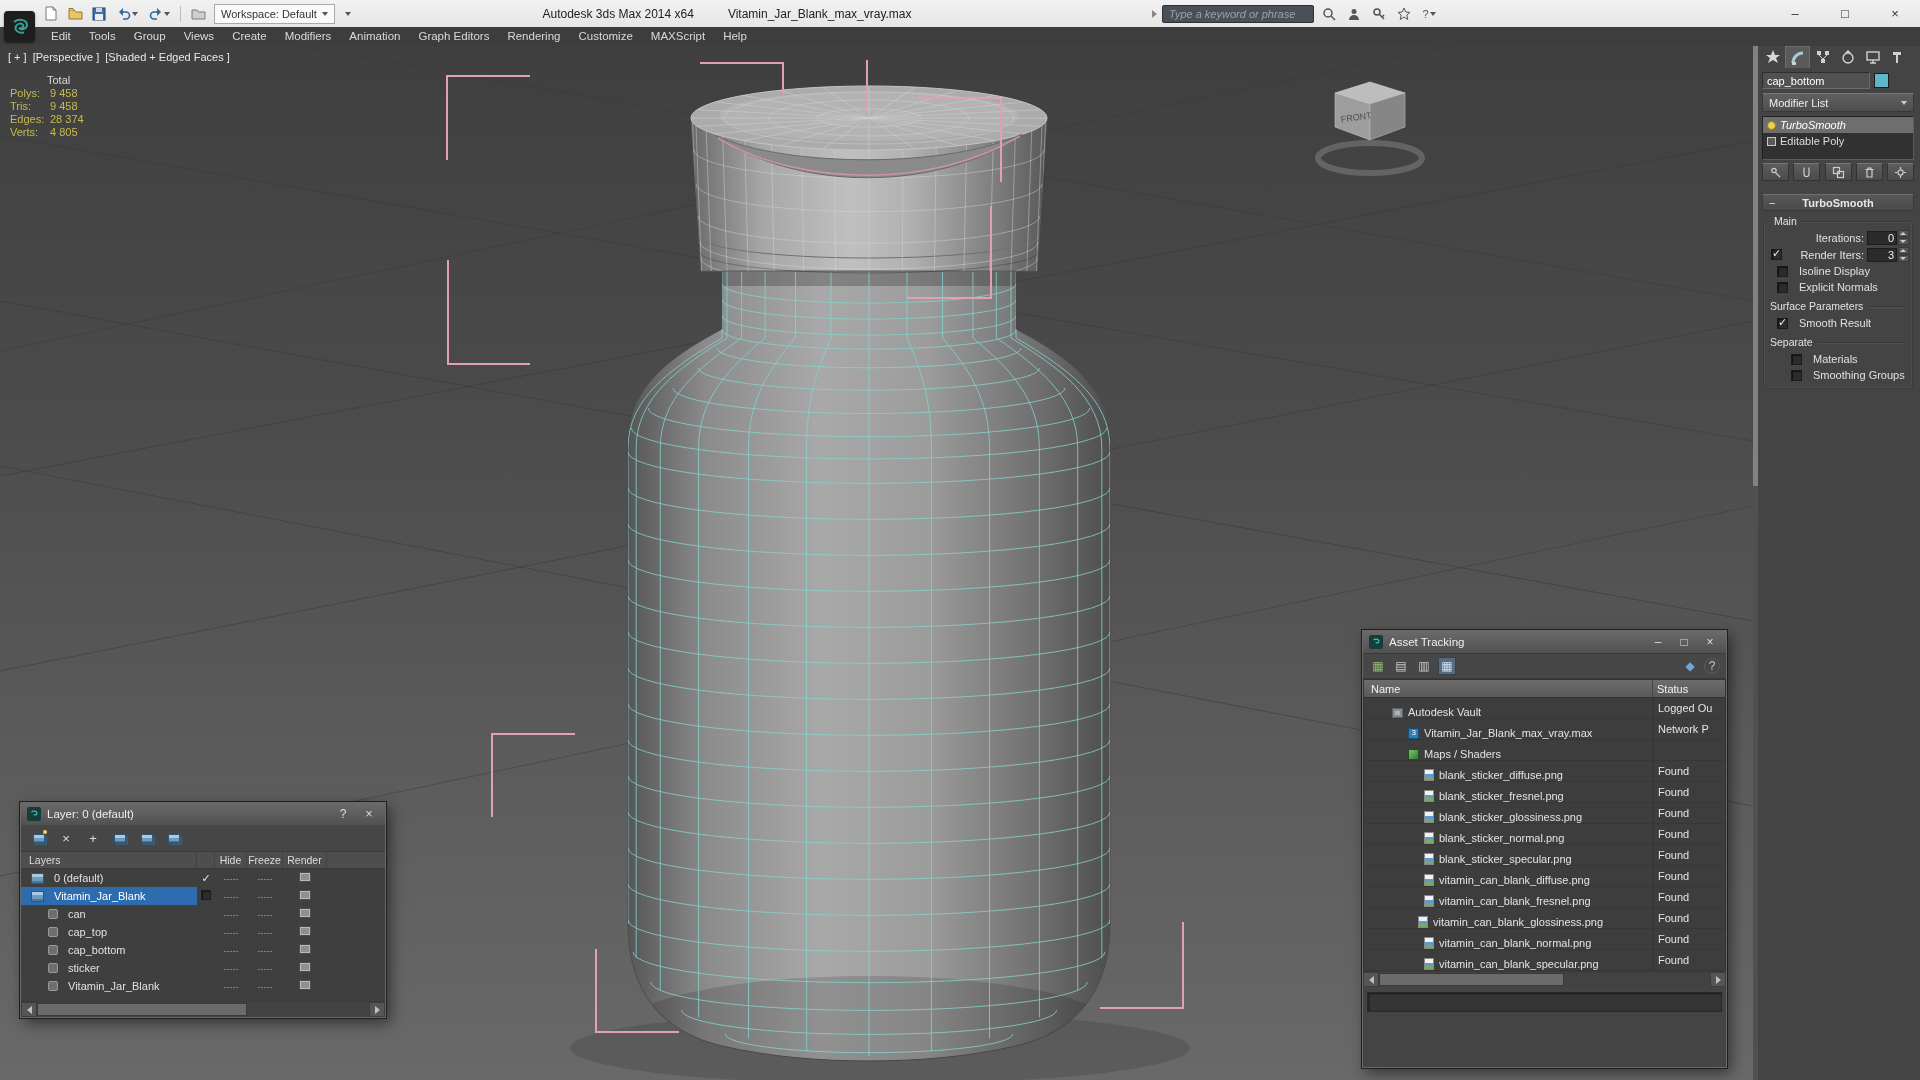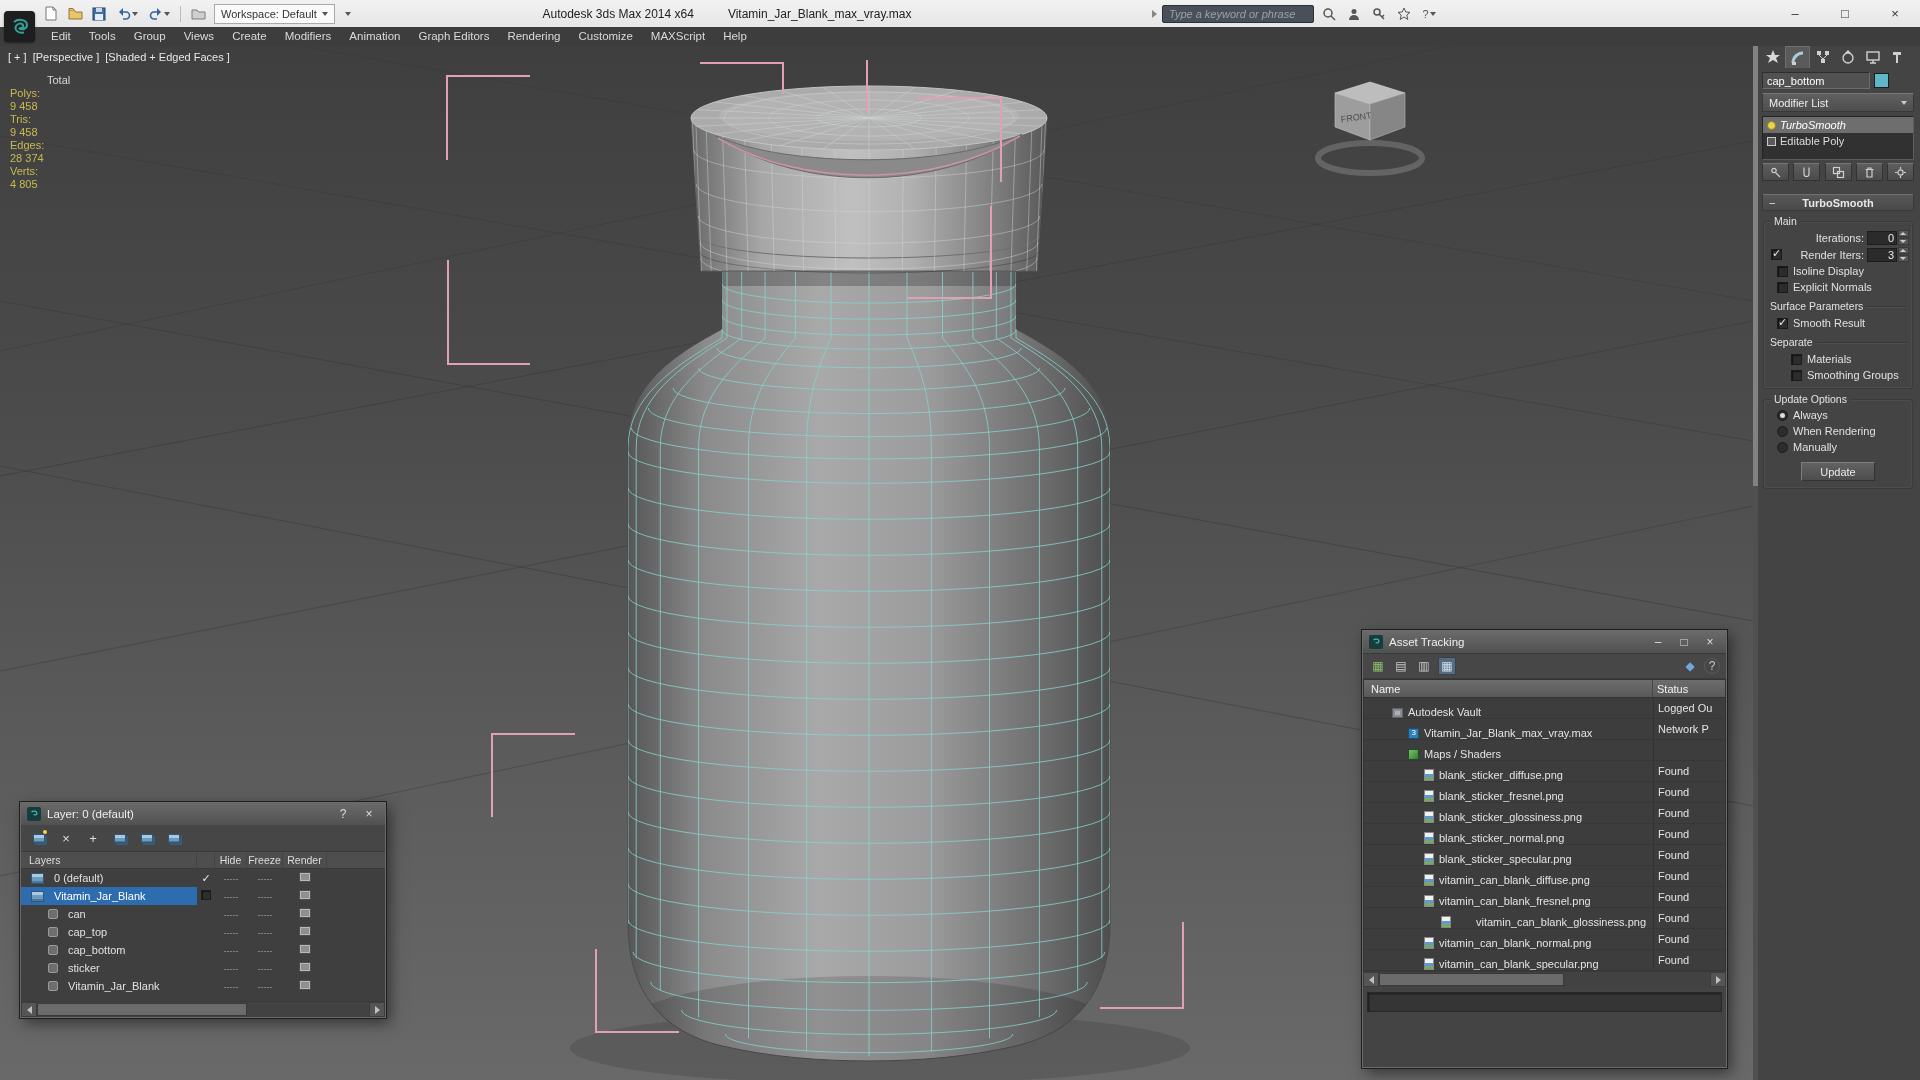--- a/index.html
+++ b/index.html
@@ -27,21 +27,21 @@
   
   .menubar{position:absolute;left:0;top:27px;width:1920px;height:19px;background:#3d3d3d;display:flex;align-items:center;padding-left:42px;}
   .menu-item{padding:0 9px;font-size:11.5px;color:#dadada;line-height:19px;}
 
   
   .viewport{position:absolute;left:0;top:46px;width:1753px;height:1034px;background:linear-gradient(180deg,#3f3f3f 0%,#4b4b4b 35%,#5c5c5c 70%,#696969 100%);overflow:hidden;}
   .viewport svg{position:absolute;left:0;top:0;}
   .vp-label{position:absolute;left:8px;top:5px;font-size:11px;color:#e8e8e8;display:flex;gap:6px;}
   .stats{position:absolute;left:10px;top:28px;font-size:11px;line-height:13px;}
   .stats .tt{color:#d8d8d8;padding-left:37px;}
-  .stat-row{display:flex;flex-direction:column;}
+  .stat-row{display:flex;}
   .stat-row .sl{width:40px;color:#c9ba4e;}
   .stat-row .sv{color:#c9ba4e;}
 
   
   .command-panel{position:absolute;left:1753px;top:46px;width:167px;height:1034px;background:#444;}
   .cp-scroll{position:absolute;left:0;top:0;width:5px;height:100%;background:#505050;}
   .cp-thumb{width:5px;height:440px;background:#828282;}
   .cp-tabs{position:absolute;left:7px;top:0;width:158px;height:22px;display:flex;}
   .cp-tab{width:25px;height:22px;display:flex;align-items:center;justify-content:center;}
   .cp-tab.active{background:#5a5a5a;border:1px solid #6e6e6e;border-bottom:none;}
@@ -63,21 +63,21 @@
   .group{border:1px solid #3a3a3a;box-shadow:inset 0 0 0 1px rgba(255,255,255,0.05);border-radius:3px;margin:10px 3px 4px;padding:7px 3px 5px;position:relative;}
   .group-title{position:absolute;top:-7px;left:7px;background:#444;padding:0 3px;font-size:10.5px;color:#e2e2e2;}
   .spin-row{display:flex;align-items:center;height:17px;font-size:11px;color:#e0e0e0;padding-left:4px;}
   .spin-row .lbl{flex:1;text-align:right;margin-right:3px;}
   .numfield{width:30px;height:14px;background:#2b2b2b;border:1px solid #1d1d1d;color:#eee;font-size:11px;text-align:right;padding:0 2px;line-height:12px;}
   .spinner{width:11px;height:15px;display:flex;flex-direction:column;gap:1px;margin-left:1px;flex:none;}
   .spinner i{flex:1;background:#585858;border:1px solid #3a3a3a;position:relative;}
   .spinner i.up::after,.spinner i.dn::after{content:"";position:absolute;left:1px;}
   .spinner i.up::after{top:1px;border-left:3px solid transparent;border-right:3px solid transparent;border-bottom:3px solid #ccc;}
   .spinner i.dn::after{top:1px;border-left:3px solid transparent;border-right:3px solid transparent;border-top:3px solid #ccc;}
-  .cb-row{display:flex;align-items:center;gap:5px;height:16px;padding-left:10px;font-size:11px;color:#e0e0e0;}
+  .cb-row{display:flex;align-items:center;gap:11px;height:16px;padding-left:10px;font-size:11px;color:#e0e0e0;}
   .cb-row.ind{padding-left:24px;}
   .cb{width:11px;height:11px;background:#2c2c2c;border:1px solid #1b1b1b;box-shadow:inset 1px 1px 1px rgba(0,0,0,.6);position:relative;flex:none;}
   .cb.checked::after{content:"✓";position:absolute;left:0;top:-3px;font-size:11px;color:#ececec;}
   .rd{width:11px;height:11px;border-radius:50%;background:#2c2c2c;border:1px solid #1b1b1b;position:relative;flex:none;}
   .rd.on::after{content:"";position:absolute;left:2px;top:2px;width:5px;height:5px;border-radius:50%;background:#dcdcdc;}
   .sect{display:flex;align-items:center;gap:4px;margin:5px 3px 3px;font-size:10.5px;color:#e2e2e2;}
   .sect::after{content:"";flex:1;height:1px;background:#383838;box-shadow:0 1px 0 rgba(255,255,255,.06);}
   .btn-update{display:block;margin:7px auto 2px;width:74px;height:19px;background:linear-gradient(#626262,#4d4d4d);border:1px solid #333;border-top-color:#7c7c7c;border-left-color:#7c7c7c;color:#e9e9e9;font-size:11px;}
 
   
@@ -600,36 +600,20 @@
         <div class="cb-row ind">
           <span class="cb"></span>
           <span>Materials</span>
         </div>
         <div class="cb-row ind">
           <span class="cb"></span>
           <span>Smoothing Groups</span>
         </div>
       </div>
 
-      <div class="group">
-        <span class="group-title">Update Options</span>
-        <div class="cb-row">
-          <span class="rd on"></span>
-          <span>Always</span>
-        </div>
-        <div class="cb-row">
-          <span class="rd"></span>
-          <span>When Rendering</span>
-        </div>
-        <div class="cb-row">
-          <span class="rd"></span>
-          <span>Manually</span>
-        </div>
-        <button class="btn-update">Update</button>
-      </div>
     </div>
   </div>
 
   <div class="fwin layer-window">
     <div class="fw-title">
       <span class="mini-logo">
           <svg width="10" height="10" viewBox="0 0 24 24">
             <path d="M6 7 C11 3 19 5 19 10 C19 14 13.5 15.5 11 13" stroke="#3fbfb2" stroke-width="3" fill="none"></path>
           </svg>
         </span>
@@ -858,21 +842,21 @@
           <div class="at-status">Found</div>
         </div>
         <div class="at-row">
           <div class="at-name" style="padding-left: 60px;">
             <span class="ic bitmap-icon"></span>
             <span>vitamin_can_blank_fresnel.png</span>
           </div>
           <div class="at-status">Found</div>
         </div>
         <div class="at-row">
-          <div class="at-name" style="padding-left: 77px; gap: 20px;">
+          <div class="at-name" style="padding-left: 54px;">
             <span class="ic bitmap-icon"></span>
             <span>vitamin_can_blank_glossiness.png</span>
           </div>
           <div class="at-status">Found</div>
         </div>
         <div class="at-row">
           <div class="at-name" style="padding-left: 60px;">
             <span class="ic bitmap-icon"></span>
             <span>vitamin_can_blank_normal.png</span>
           </div>

